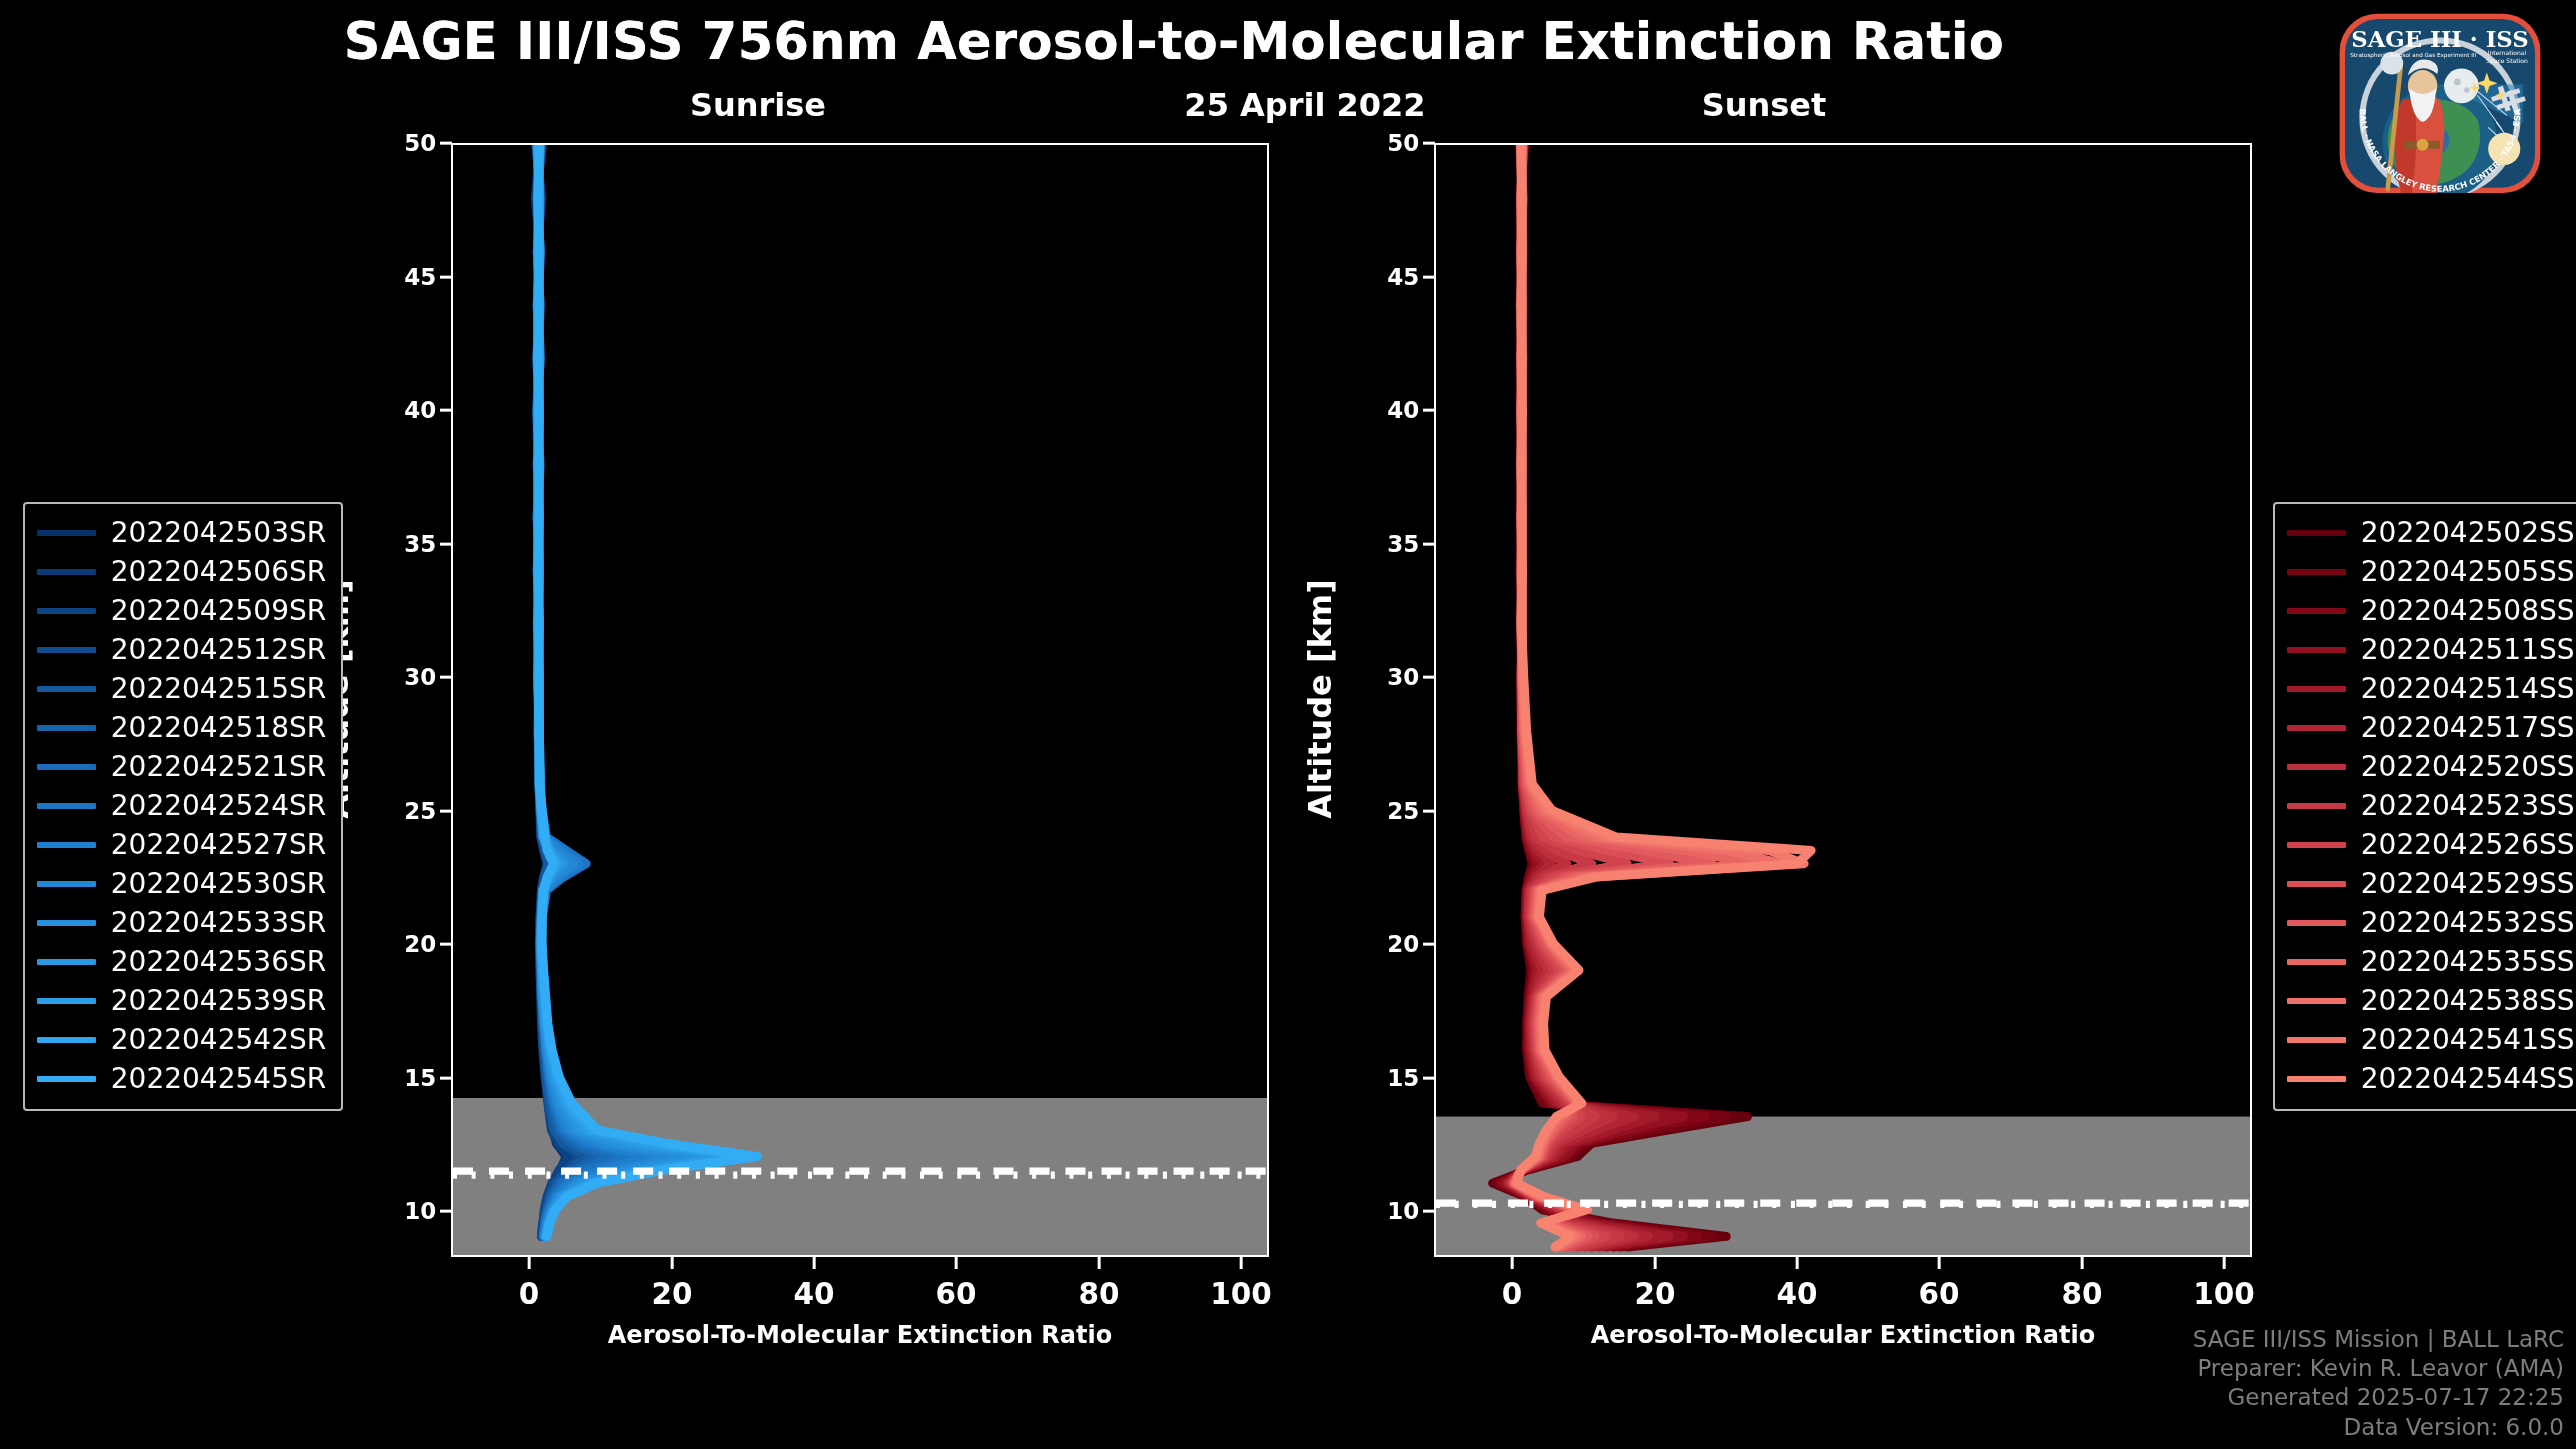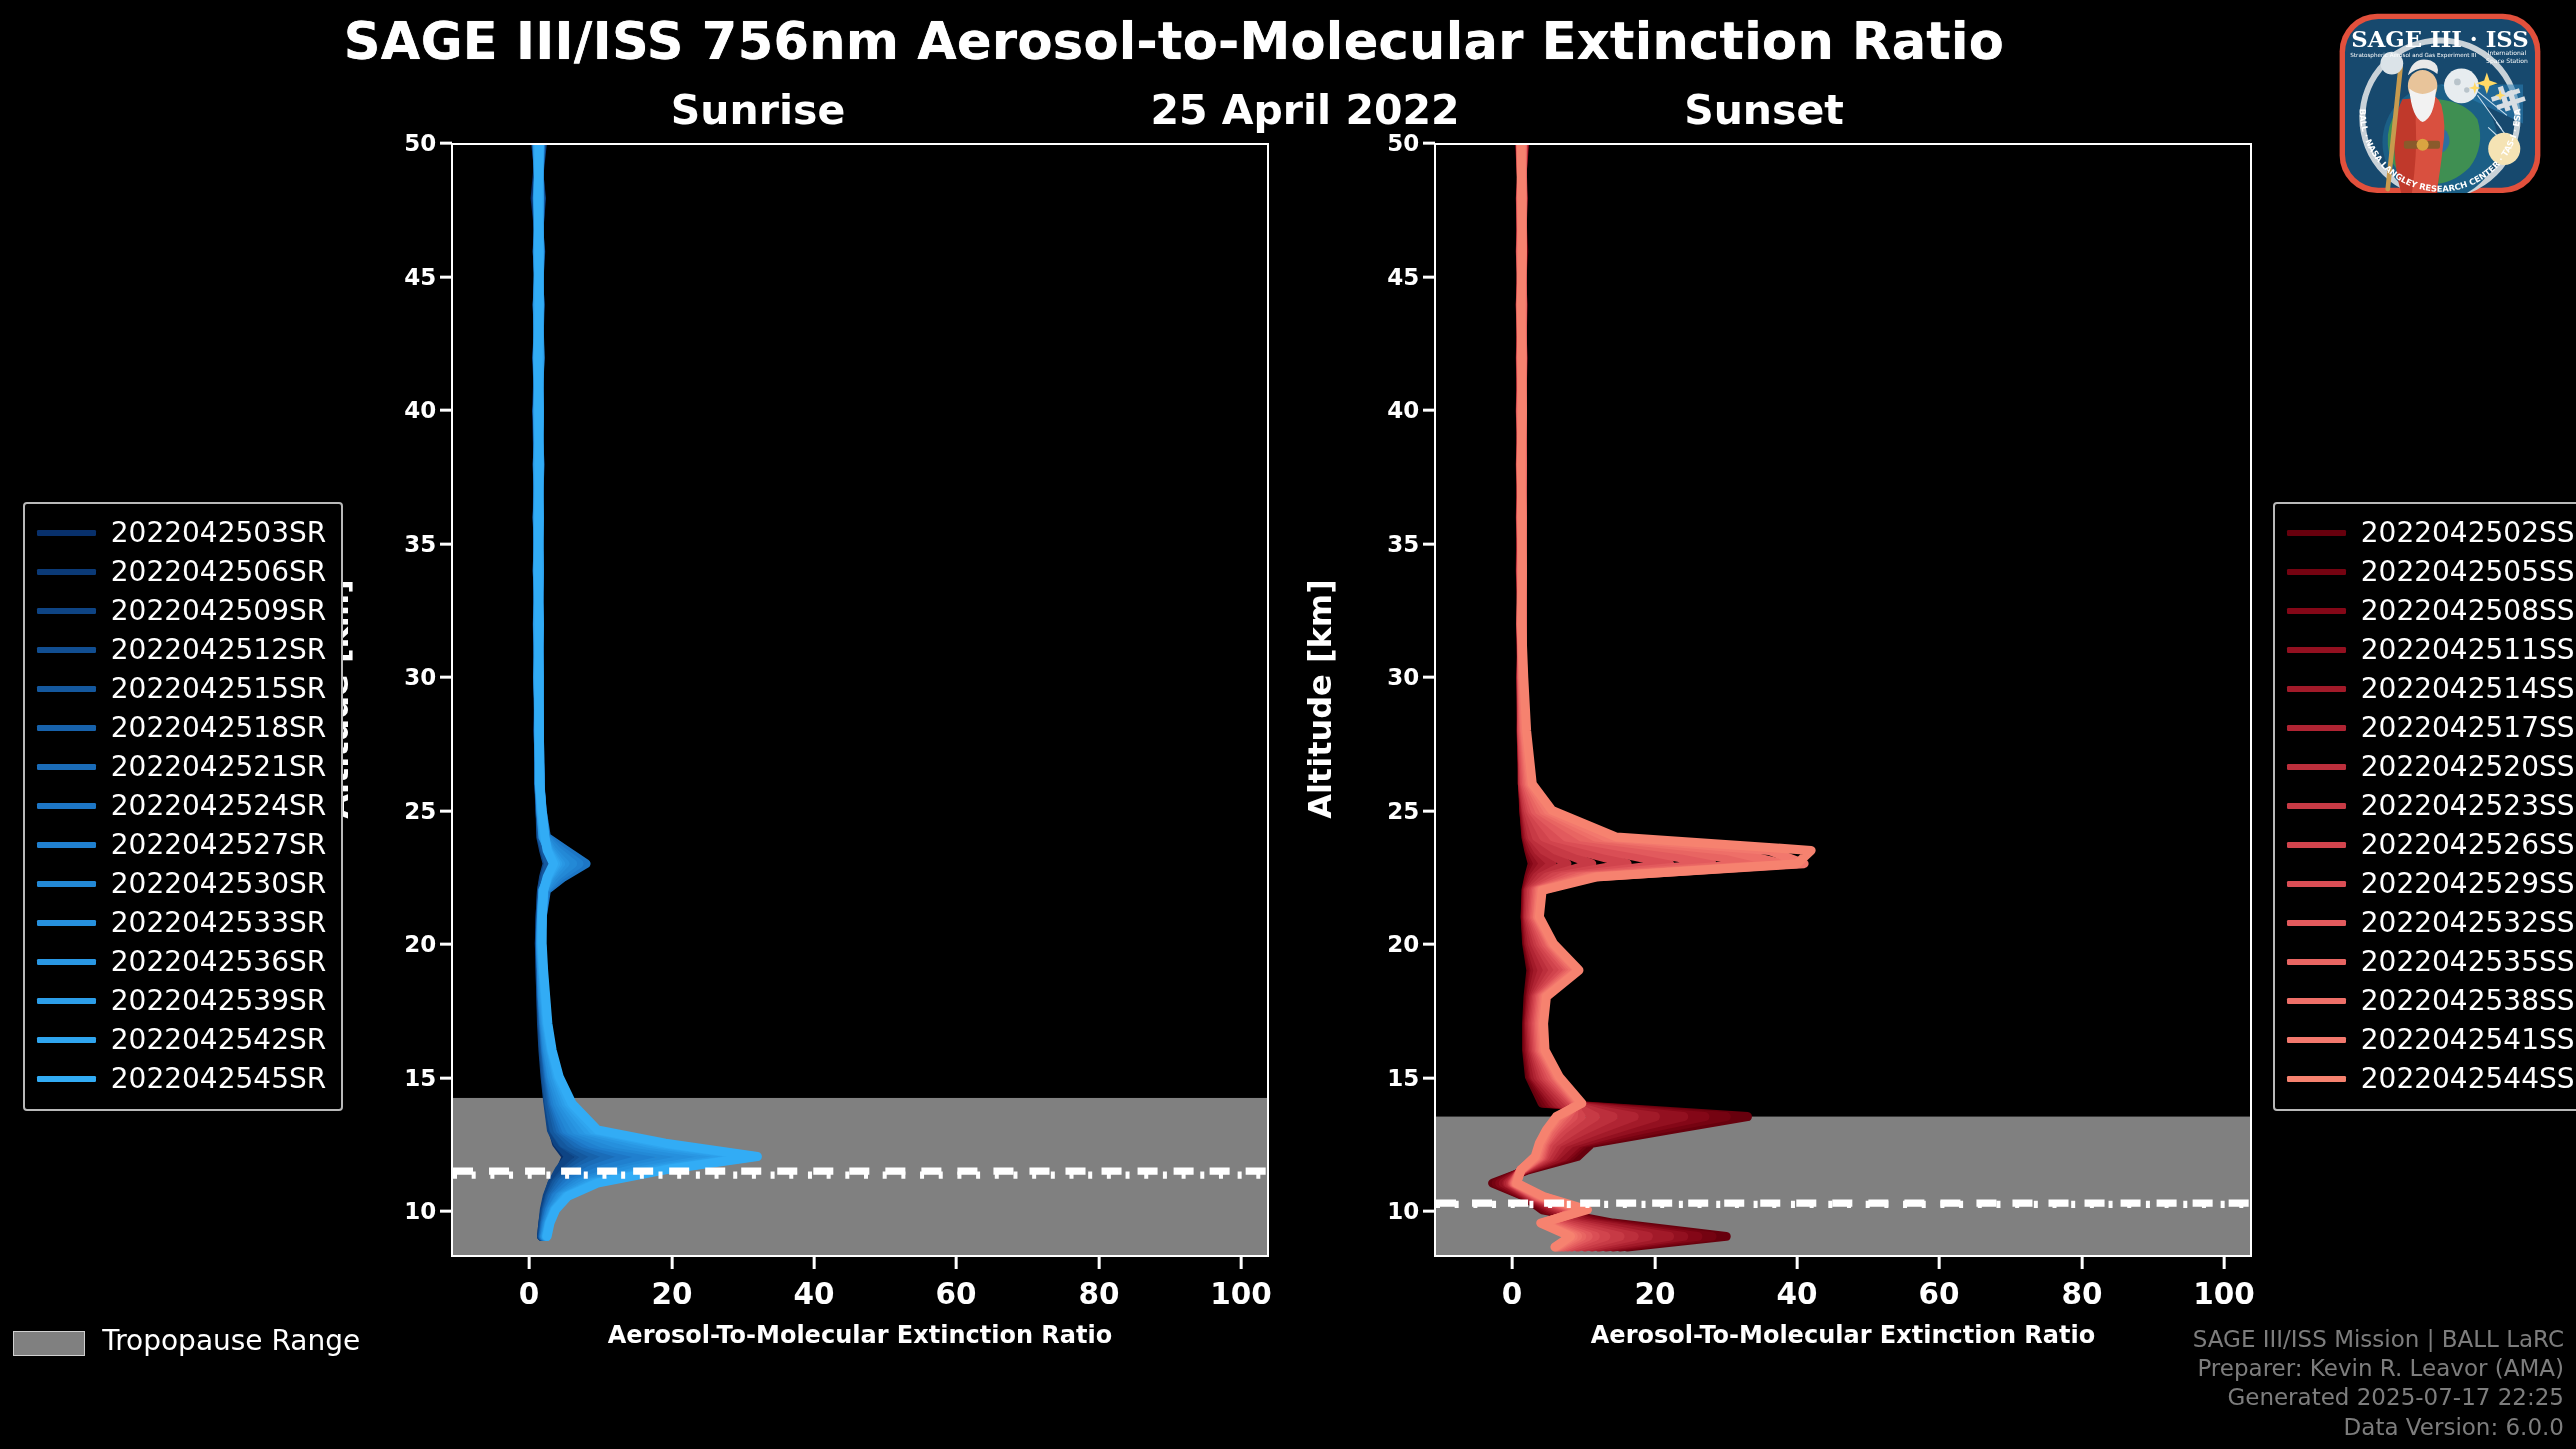--- a/index.html
+++ b/index.html
@@ -10,21 +10,21 @@
   }
   .abs{position:absolute;}
 
   
   #main-title{
     left:0;top:12px;width:2348px;text-align:center;
     font-size:51px;font-weight:bold;letter-spacing:0.3px;
     text-shadow:0 0 0.7px #fff;
   }
   .subtitle{
-    font-size:41px;font-weight:bold;top:86px;text-align:center;
+    font-size:32px;font-weight:bold;top:86px;text-align:center;
   }
   #sunrise-label{left:617px;width:282px;}
   #date-label{left:1087px;width:436px;}
   #sunset-label{left:1623px;width:282px;}
 
   
   .panel{top:143px;height:1114px;}
   #panel-sunrise{left:451px;width:818px;}
   #panel-sunset{left:1434px;width:818px;}
   .plot-frame{
@@ -424,26 +424,20 @@
       <div class="legend-swatch" style="background: rgb(242, 120, 109);"></div>
       <div class="legend-text">2022042541SS</div>
     </div>
     <div class="legend-row">
       <div class="legend-swatch" style="background: rgb(246, 130, 111);"></div>
       <div class="legend-text">2022042544SS</div>
     </div>
   </div>
 
 <div class="abs" id="tropo-legend">
-  <div class="tl-row">
-    <div class="tl-mark">
-      <div class="tl-box"></div>
-    </div>
-    <div class="tl-text">Tropopause Range</div>
-  </div>
 </div>
 
 <div class="abs" id="footer">
   <div>SAGE III/ISS Mission | BALL LaRC</div>
   <div>Preparer: Kevin R. Leavor (AMA)</div>
   <div>Generated 2025-07-17 22:25</div>
   <div>Data Version: 6.0.0</div>
 </div>
 
 

